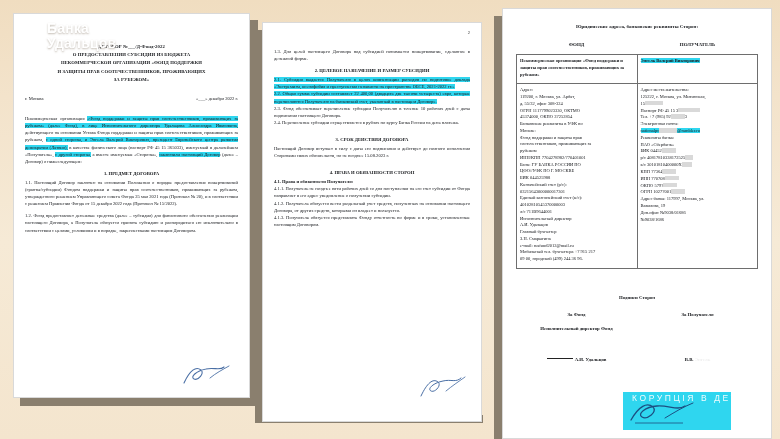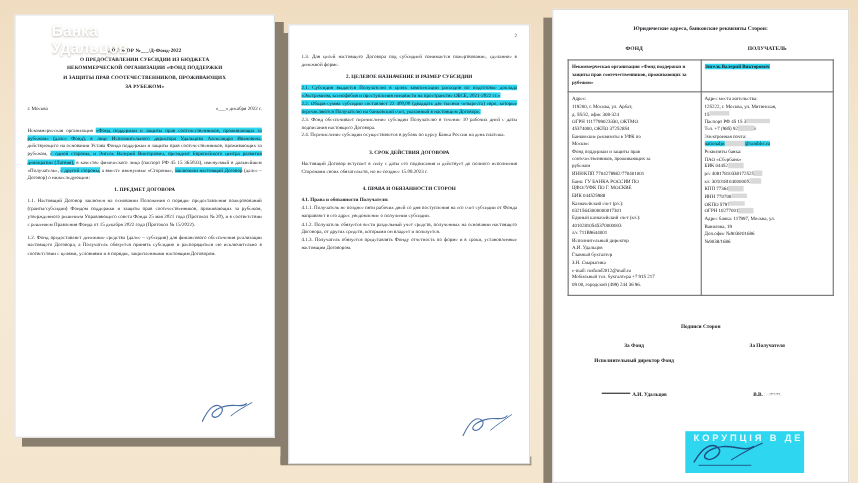--- a/index.html
+++ b/index.html
@@ -102,21 +102,21 @@
   }
   #sig3 svg { position:absolute; left:2px; top:8px; }
 
   
   #wm {
     position:absolute; right:8px; bottom:36px; z-index:20;
     text-align:right; pointer-events:none;
     font-family:"Liberation Sans", sans-serif;
   }
   #wm .big { font-size:33px; font-weight:bold; color:rgba(255,255,255,.92); letter-spacing:2px; line-height:1;}
-  #wm .small { font-size:8.5px; font-weight:bold; color:rgba(255,255,255,.92); letter-spacing:2.6px; margin-top:16px;}
+  #wm .small { font-size:8.5px; font-weight:normal; color:rgba(255,255,255,.92); letter-spacing:2.6px; margin-top:16px;}
 
   
   .pensig { position:absolute; pointer-events:none; }
 </style>
 </head>
 <body>
 
 <div id="stage">
 
   <div class="shadowbar" id="p1-sh-r"></div>

